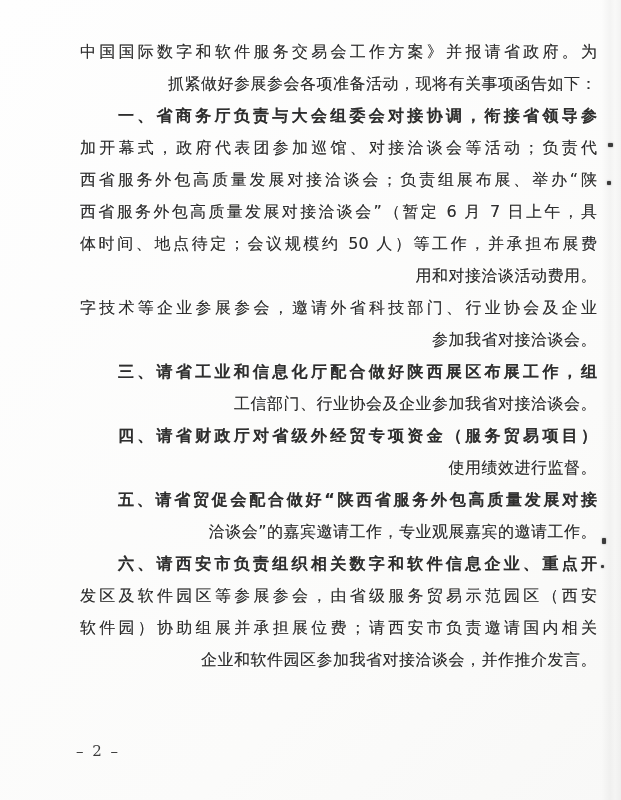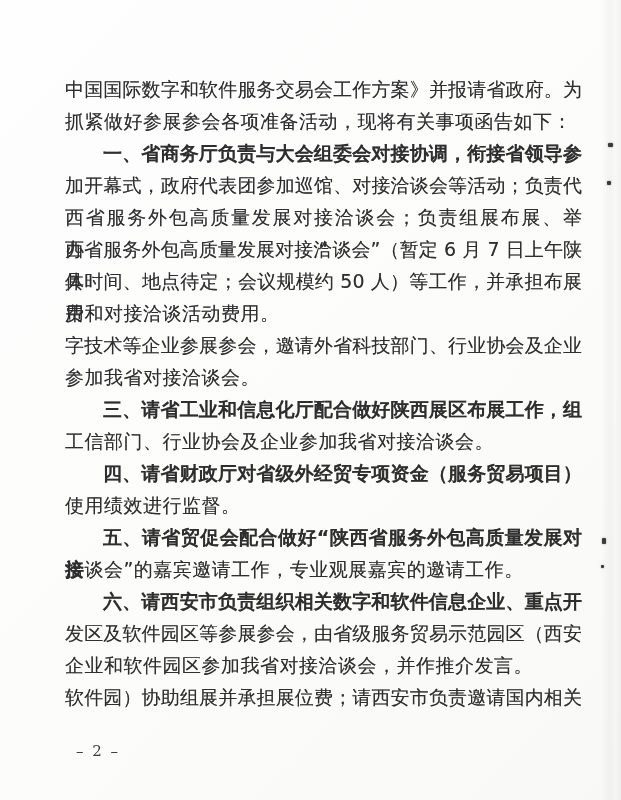--- a/index.html
+++ b/index.html
@@ -13,34 +13,33 @@
   .paper {
     position: relative;
     width: 621px;
     height: 800px;
     background: linear-gradient(135deg, #fefefe 0%, #fbfbfa 70%, #f8f8f7 100%);
     font-family: "DejaVu Sans", sans-serif;
     box-sizing: border-box;
   }
   .text-block {
     position: absolute;
-    left: 65px;
+    left: 80px;
     top: 36px;
     width: 517px;
-    font-size: 19px;
+    font-size: 16px;
     line-height: 32px;
     color: #2e2e2e;
     text-shadow: 0 0 0.6px rgba(40,40,40,0.45);
-    margin-top: 37px;
   }
   .line {
     display: block;
     height: 32px;
     white-space: nowrap;
-    text-align: left;
+    text-align: right;
     letter-spacing: 0.5px;
   }
   .line.j {
     white-space: normal;
     text-align: justify;
     text-align-last: justify;
     letter-spacing: 0;
   }
   .line.ind {
     text-indent: 38px;
@@ -91,22 +90,22 @@
       <div class="line j">字技术等企业参展参会，邀请外省科技部门、行业协会及企业</div>
       <div class="line">参加我省对接洽谈会。</div>
       <div class="line j ind">三、请省工业和信息化厅配合做好陕西展区布展工作，组</div>
       <div class="line">工信部门、行业协会及企业参加我省对接洽谈会。</div>
       <div class="line j ind">四、请省财政厅对省级外经贸专项资金（服务贸易项目）</div>
       <div class="line">使用绩效进行监督。</div>
       <div class="line j ind">五、请省贸促会配合做好“陕西省服务外包高质量发展对接</div>
       <div class="line">洽谈会”的嘉宾邀请工作，专业观展嘉宾的邀请工作。</div>
       <div class="line j ind">六、请西安市负责组织相关数字和软件信息企业、重点开</div>
       <div class="line j">发区及软件园区等参展参会，由省级服务贸易示范园区（西安</div>
+      <div class="line j">软件园）协助组展并承担展位费；请西安市负责邀请国内相关</div>
       <div class="line">企业和软件园区参加我省对接洽谈会，并作推介发言。</div>
-      <div class="line j">软件园）协助组展并承担展位费；请西安市负责邀请国内相关</div>
     </div>
   <div class="page-number">– 2 –</div>
   <div class="edge-shadow"></div>
 <div class="speck" style="left: 608px; top: 143px; width: 5px; height: 4px;"></div>
     <div class="speck" style="left: 607px; top: 181px; width: 4px; height: 4px;"></div>
     <div class="speck" style="left: 602px; top: 538px; width: 4px; height: 6px;"></div>
     <div class="speck" style="left: 601px; top: 565px; width: 3px; height: 3px;"></div>
   </div>
 
 </body></html>

